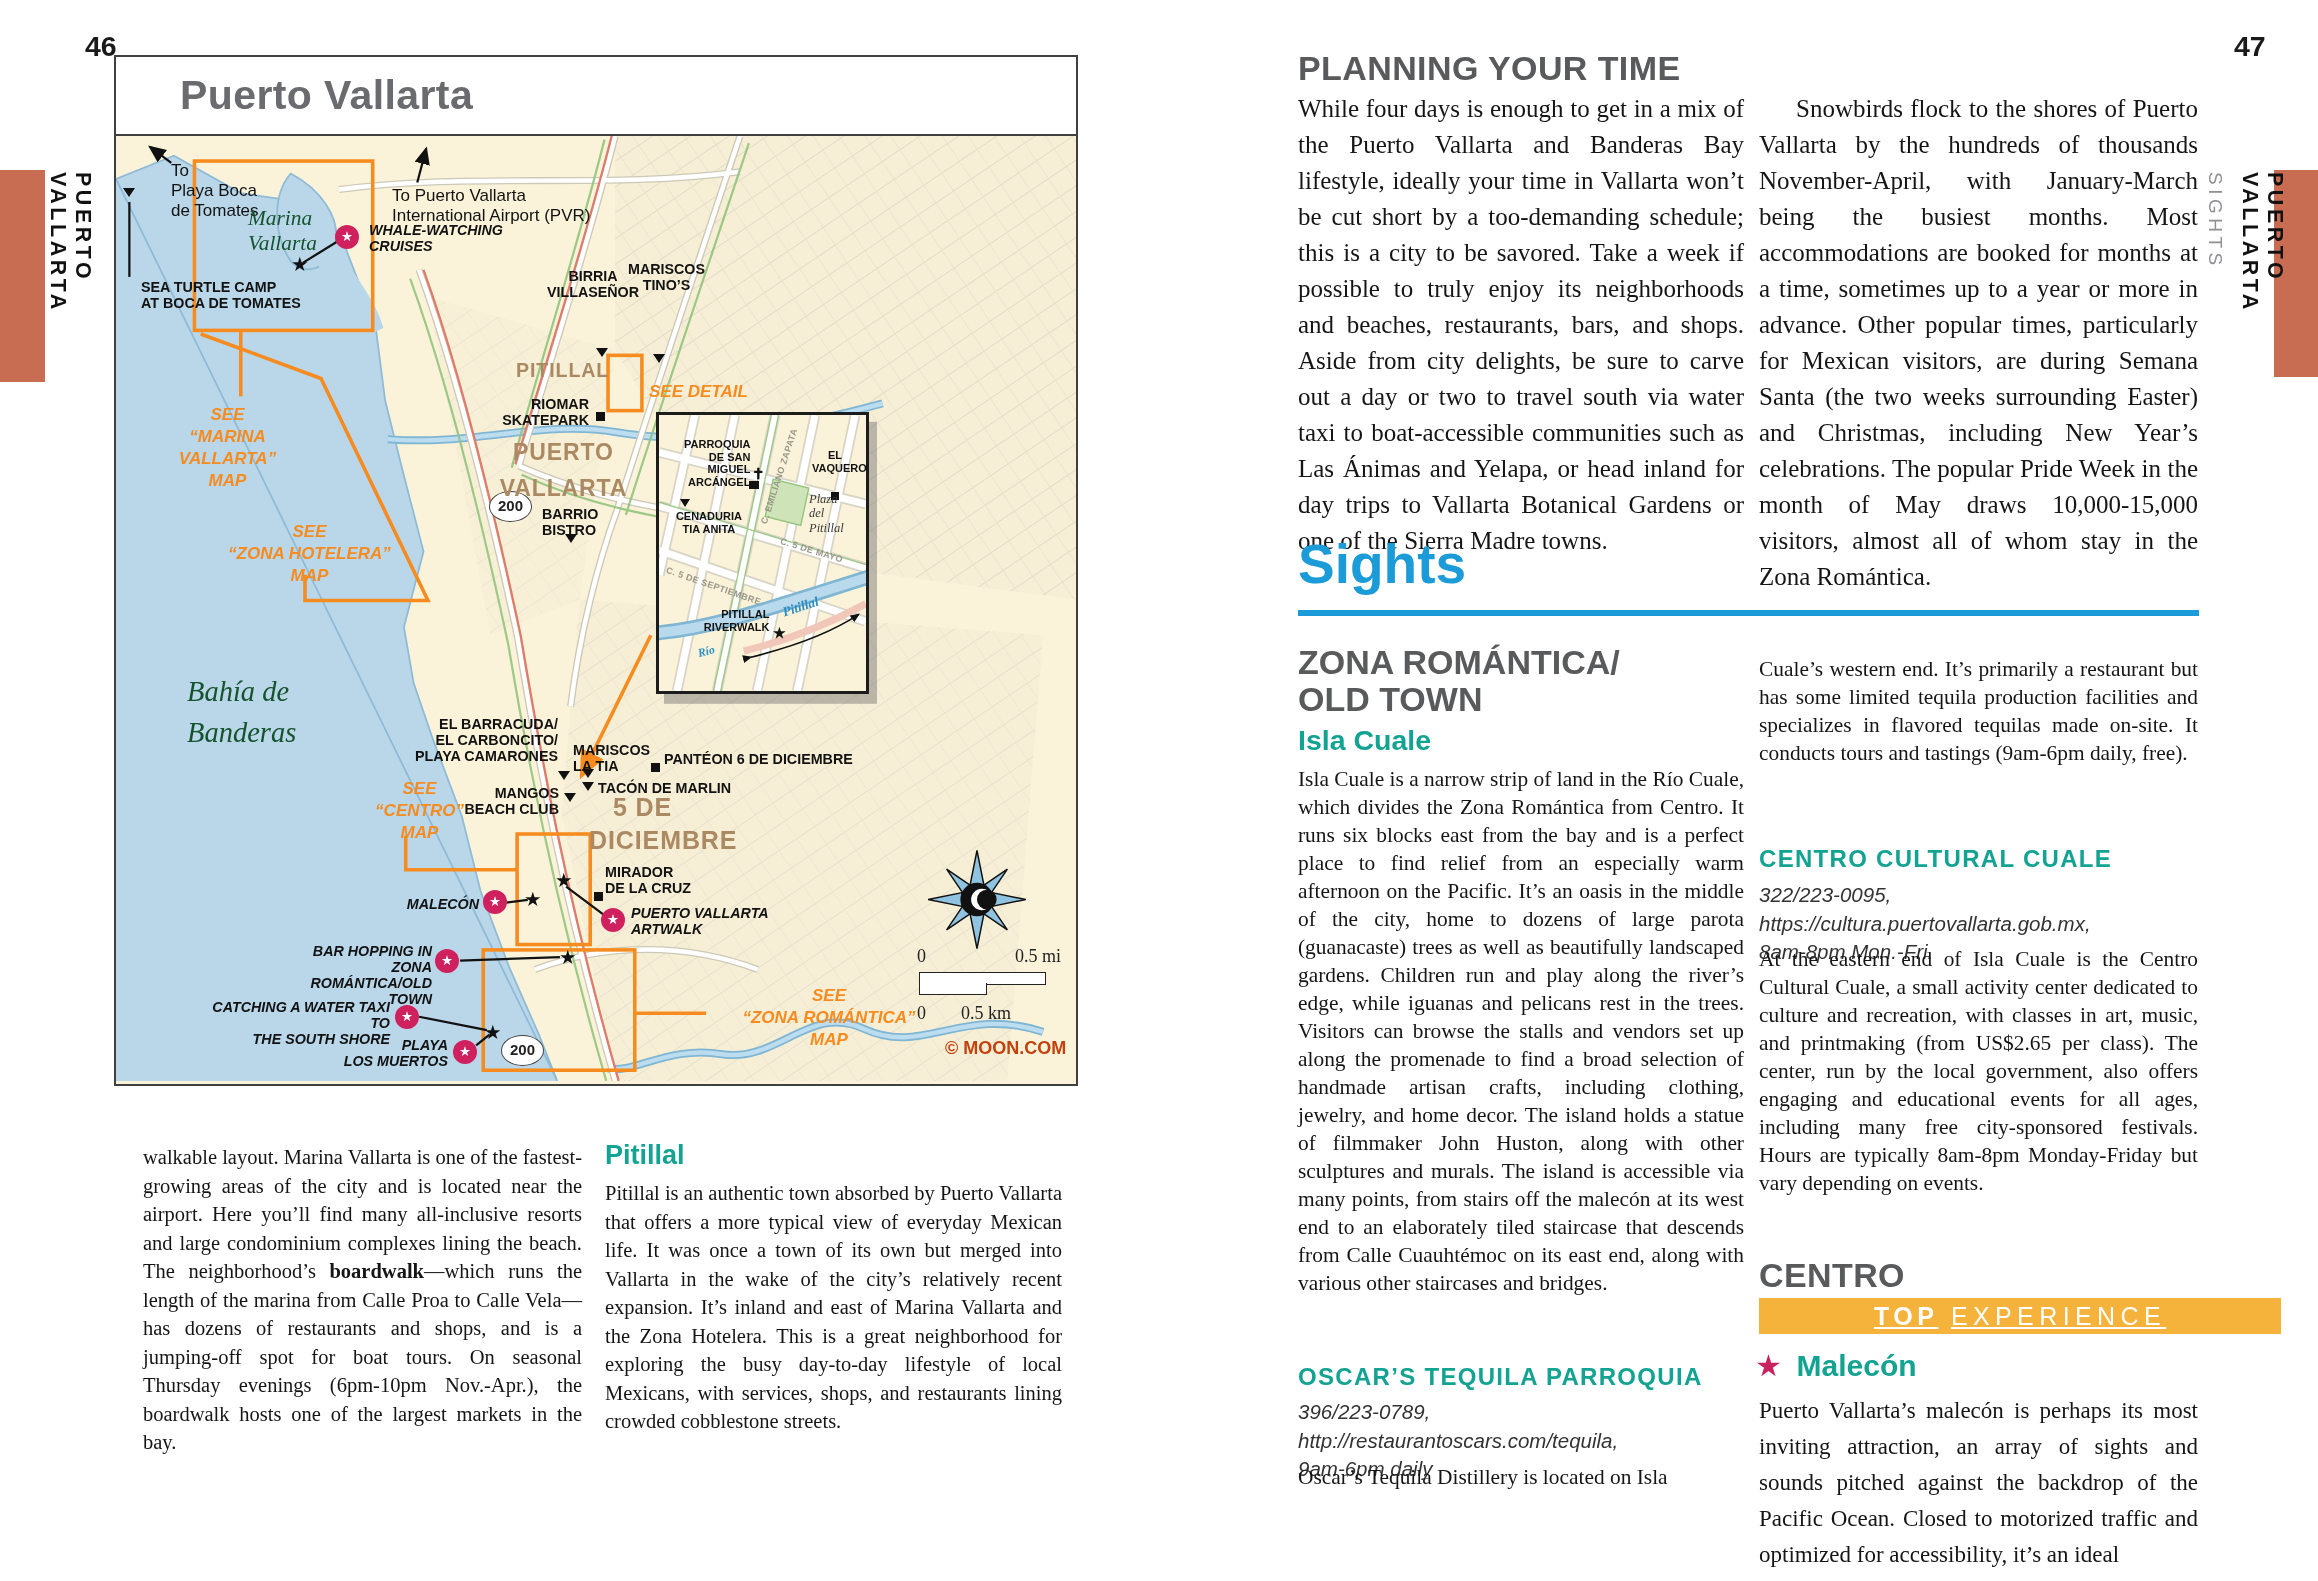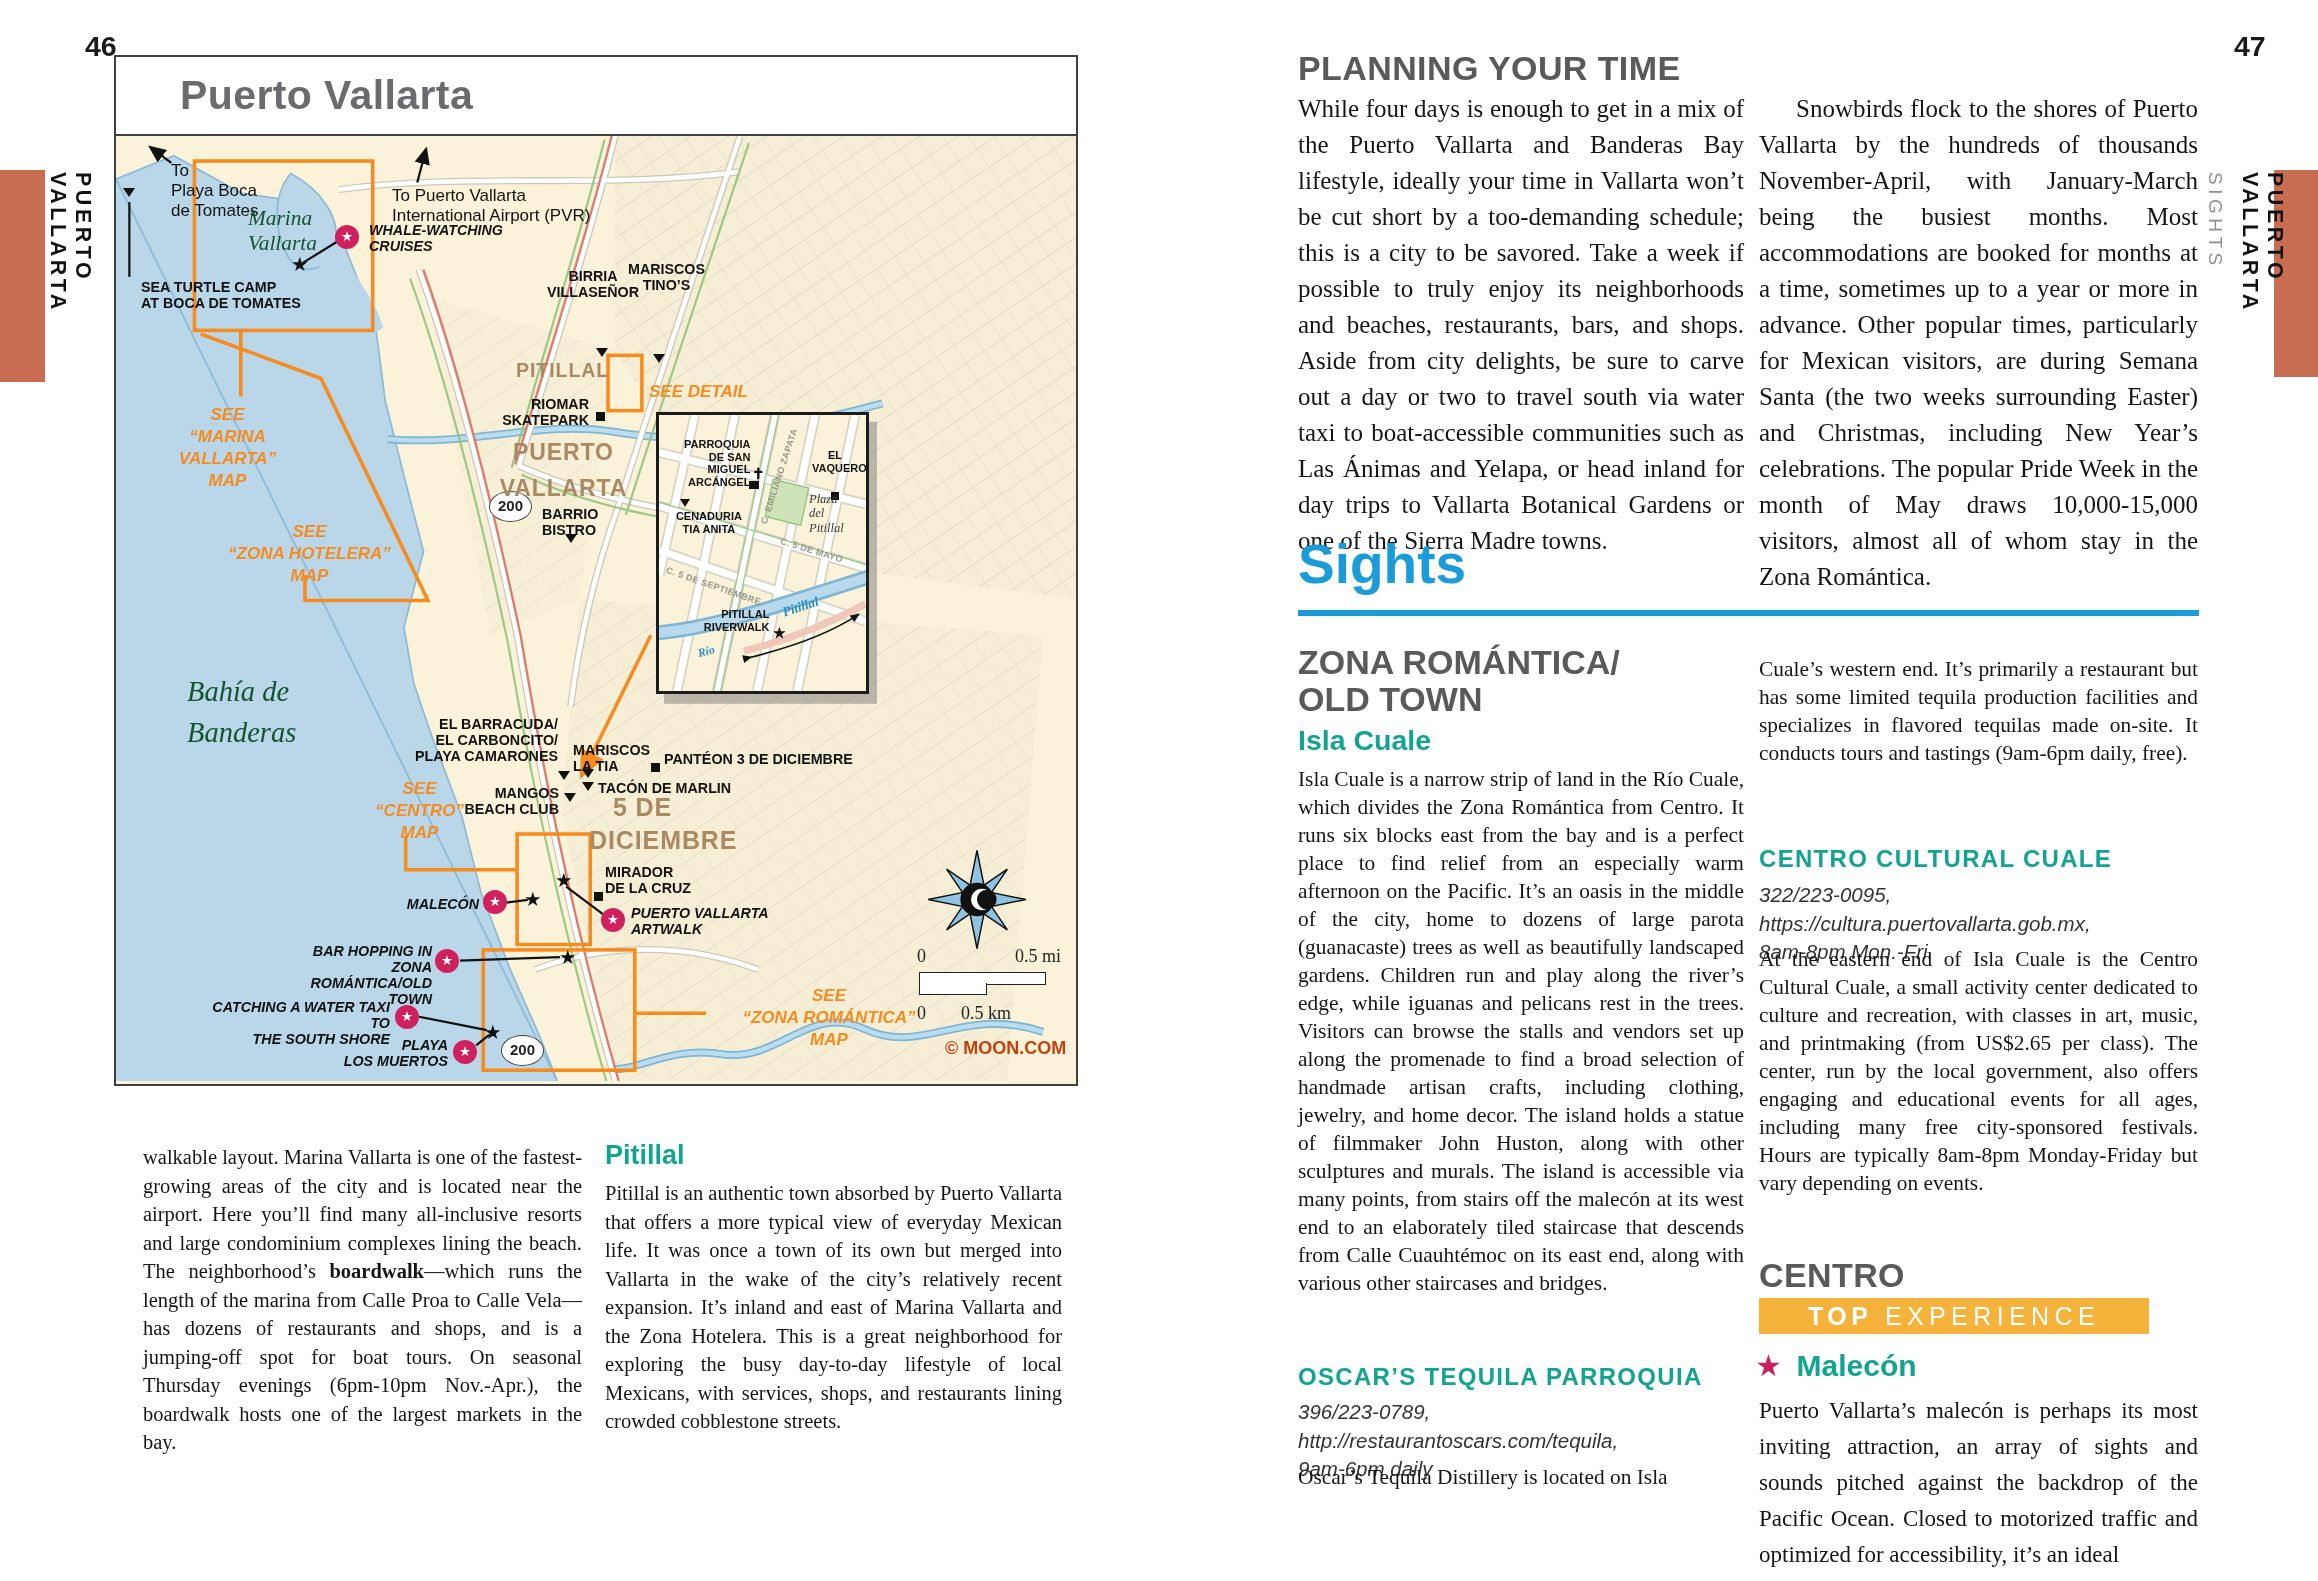--- a/index.html
+++ b/index.html
@@ -212,21 +212,21 @@
       <div class="lbl ref pre" style="left:111px;top:385px;width:165px;">SEE
 “ZONA HOTELERA”
 MAP</div>
       <div class="lbl waterlbl pre" style="left:71px;top:535px;line-height:1.45;">Bahía de
 Banderas</div>
       <div class="lbl poi pre" style="left:294px;top:580px;width:148px;text-align:right;">EL BARRACUDA/
 EL CARBONCITO/
 PLAYA CAMARONES</div>
       <div class="lbl poi pre" style="left:457px;top:606px;width:76px;">MARISCOS
 LA TIA</div>
-      <div class="lbl poi" style="left:548px;top:615px;">PANTÉON 3 DE DICIEMBRE</div>
+      <div class="lbl poi" style="left:548px;top:615px;">PANTÉON 6 DE DICIEMBRE</div>
       <div class="lbl poi" style="left:482px;top:644px;">TACÓN DE MARLIN</div>
       <div class="lbl poi pre" style="left:332px;top:649px;width:111px;text-align:right;">MANGOS
 BEACH CLUB</div>
       <div class="lbl area pre" style="left:473px;top:655px;width:107px;line-height:1.3;font-size:25px;">5 DE
 DICIEMBRE</div>
       <div class="lbl ref pre" style="left:250px;top:642px;width:107px;">SEE
 “CENTRO”
 MAP</div>
       <div class="lbl poi pre" style="left:489px;top:728px;width:98px;">MIRADOR
 DE LA CRUZ</div>
@@ -358,21 +358,21 @@
   <div class="abs h-contact pre" style="left:1298px;top:1398px;width:446px;">396/223-0789, http://restaurantoscars.com/tequila,
 9am-6pm daily</div>
   <div class="abs body-r" style="left:1298px;top:1463px;width:446px;">Oscar’s Tequila Distillery is located on Isla</div>
 
   <div class="abs body-r" style="left:1759px;top:655px;width:439px;">Cuale’s western end. It’s primarily a restaurant but has some limited tequila production facilities and specializes in flavored tequilas made on-site. It conducts tours and tastings (9am-6pm daily, free).</div>
   <div class="abs h-teal-caps" style="left:1759px;top:845px;">CENTRO CULTURAL CUALE</div>
   <div class="abs h-contact pre" style="left:1759px;top:881px;width:439px;">322/223-0095, https://cultura.puertovallarta.gob.mx,
 8am-8pm Mon.-Fri.</div>
   <div class="abs body-r" style="left:1759px;top:945px;width:439px;">At the eastern end of Isla Cuale is the Centro Cultural Cuale, a small activity center dedicated to culture and recreation, with classes in art, music, and printmaking (from US$2.65 per class). The center, run by the local government, also offers engaging and educational events for all ages, including many free city-sponsored festivals. Hours are typically 8am-8pm Monday-Friday but vary depending on events.</div>
   <div class="abs h-gray" style="left:1759px;top:1256px;">CENTRO</div>
-  <div class="abs" id="banner" style="left:1759px;top:1298px;width:390px;">
+  <div class="abs" id="banner" style="left:1759px;top:1298px;width:522px;text-decoration:underline;">
     <b>TOP</b>
     <span>EXPERIENCE</span>
   </div>
   <div class="abs" style="left:1755px;top:1348px;">
     <span class="crimson-star">★</span>
     <span class="h-teal-sm" style="font-size:30px;margin-left:10.7px;">Malecón</span>
   </div>
   <div class="abs body-r" style="left:1759px;top:1393px;width:439px;font-size:23px;line-height:36px;">Puerto Vallarta’s malecón is perhaps its most inviting attraction, an array of sights and sounds pitched against the backdrop of the Pacific Ocean. Closed to motorized traffic and optimized for accessibility, it’s an ideal</div>
 
 </div>

